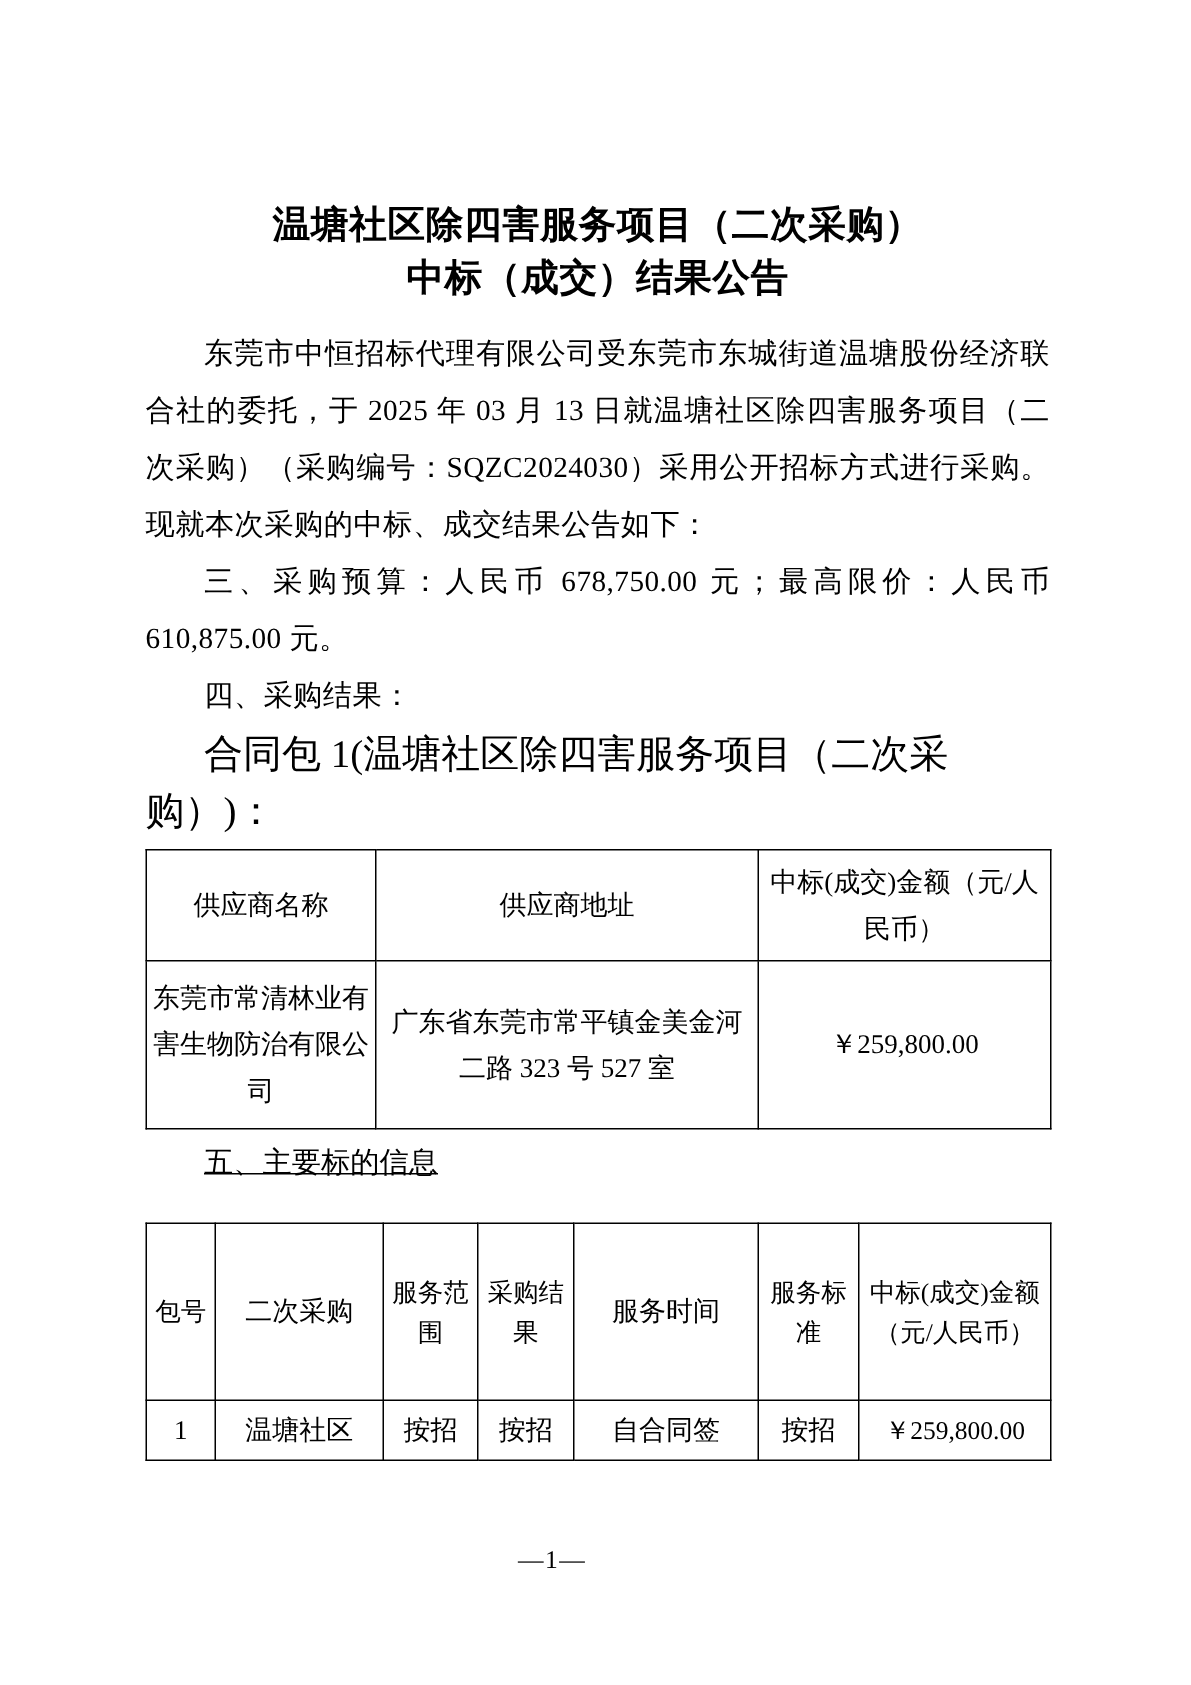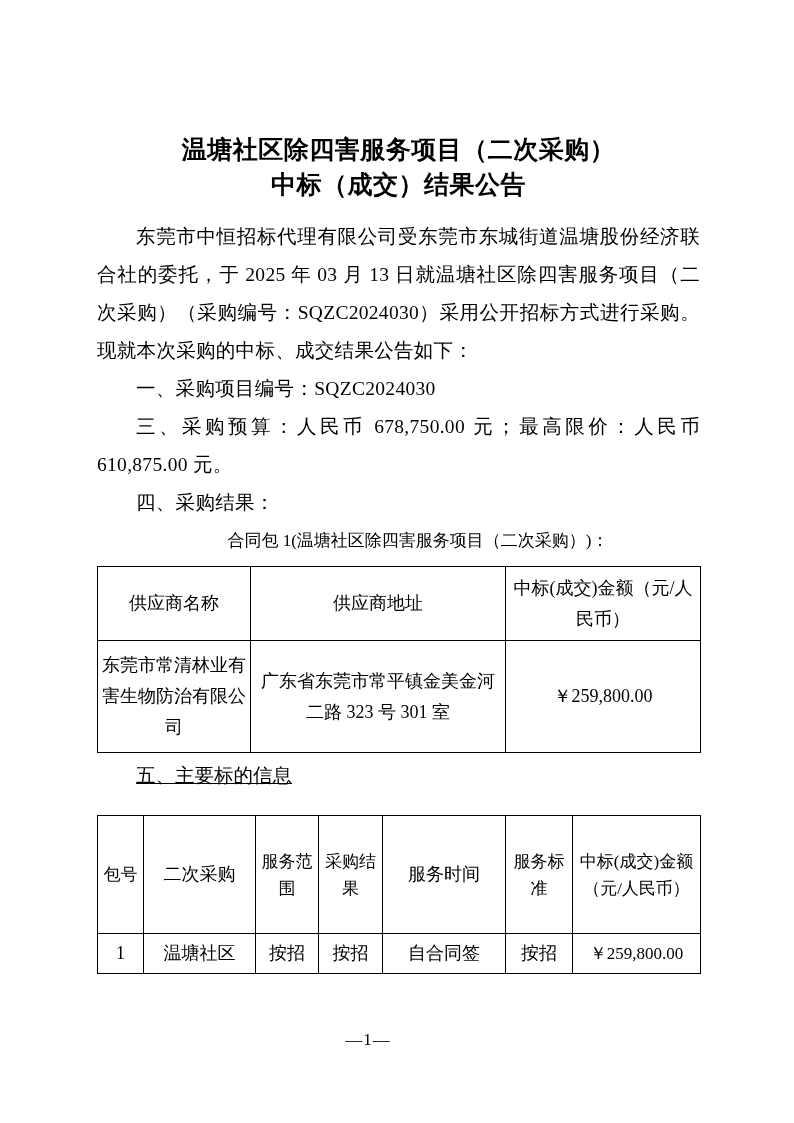--- a/index.html
+++ b/index.html
@@ -78,25 +78,24 @@
   .amt { font-family: "Liberation Serif", "DejaVu Serif", serif; white-space: nowrap; }
 
   .sec-line {
     font-size: 19.5px;
     line-height: 38px;
     text-indent: 39px;
     margin: 4px 0 0 0;
     text-decoration: underline;
   }
   .pkg-line {
-    font-size: 17px;
+    font-size: 26px;
     line-height: 38px;
     text-indent: 39px;
     margin: 0;
-    text-align: center;
   }
 
   
   .footer {
     position: absolute;
     left: 0;
     right: 0;
     top: 1030px;
     text-align: center;
     font-size: 17px;
@@ -109,21 +108,20 @@
 <div class="page">
   <div class="content">
 
     <h1 class="doc-title">
       <span class="tline">温塘社区除四害服务项目（二次采购）</span>
       <span class="tline">中标（成交）结果公告</span>
     </h1>
 
     <p class="para first">东莞市中恒招标代理有限公司受东莞市东城街道温塘股份经济联合社的委托，于 2025 年 03 月 13 日就温塘社区除四害服务项目（二次采购）（采购编号：SQZC2024030）采用公开招标方式进行采购。现就本次采购的中标、成交结果公告如下：</p>
 
-    <p class="para indent">一、采购项目编号：SQZC2024030</p>
     <p class="para indent">三、采购预算：人民币 678,750.00 元；最高限价：人民币 610,875.00 元。</p>
     <p class="para indent">四、采购结果：</p>
 
     <p class="pkg-line">合同包 1(温塘社区除四害服务项目（二次采购）)：</p>
 
     <table class="tbl tbl-supplier">
       <colgroup>
         <col style="width:153px">
         <col style="width:255px">
         <col style="width:195px">
@@ -131,21 +129,21 @@
       <thead>
         <tr>
           <th>供应商名称</th>
           <th>供应商地址</th>
           <th>中标(成交)金额（元/人民币）</th>
         </tr>
       </thead>
       <tbody>
         <tr>
           <td>东莞市常清林业有害生物防治有限公司</td>
-          <td>广东省东莞市常平镇金美金河二路 323 号 301 室</td>
+          <td>广东省东莞市常平镇金美金河二路 323 号 527 室</td>
           <td class="amt">￥259,800.00</td>
         </tr>
       </tbody>
     </table>
 
     <p class="sec-line">五、主要标的信息</p>
 
     <table class="tbl tbl-subject">
       <colgroup>
         <col style="width:46px">

